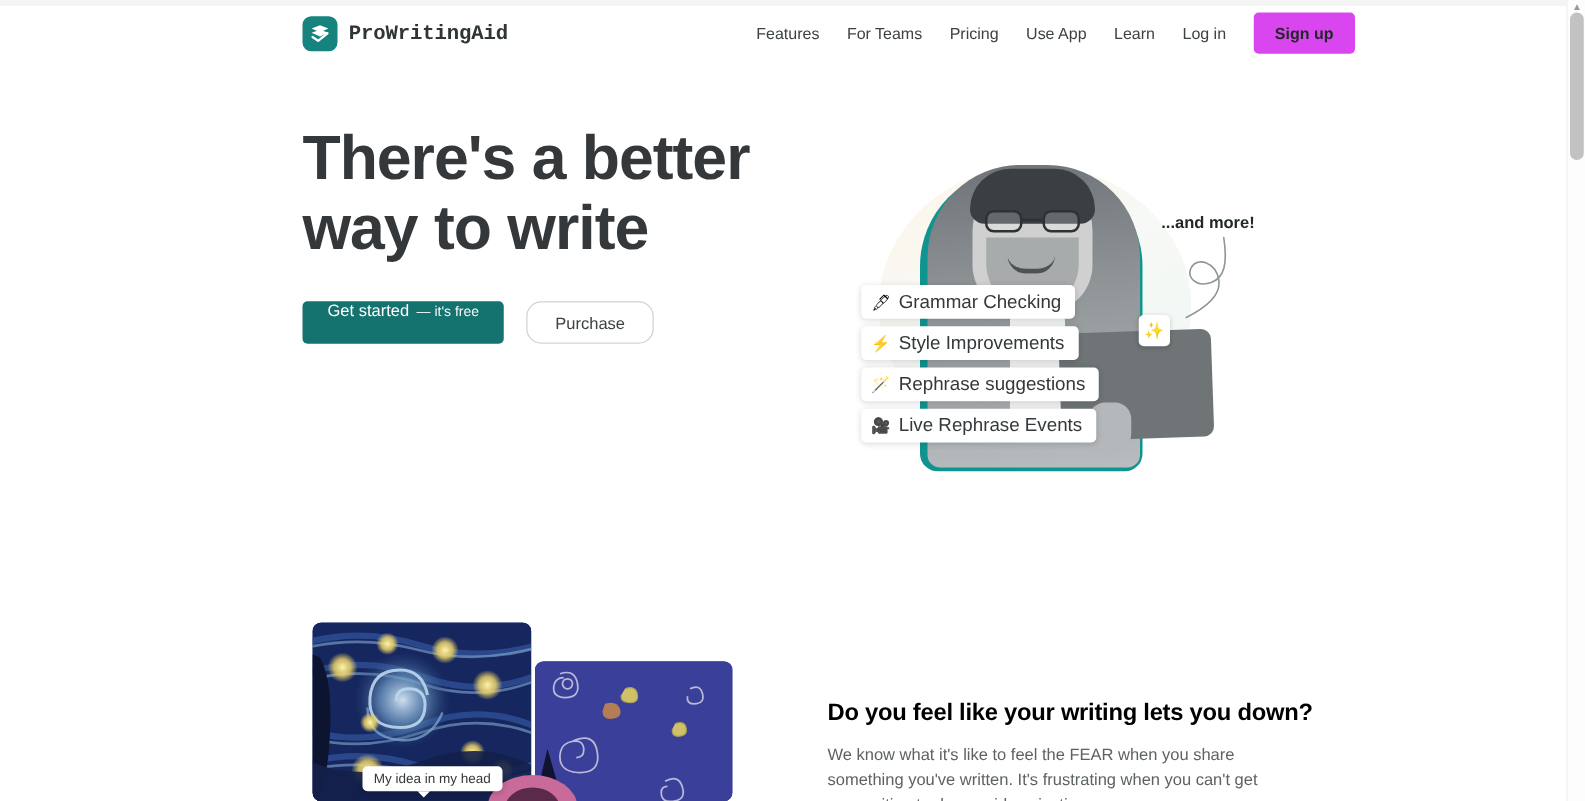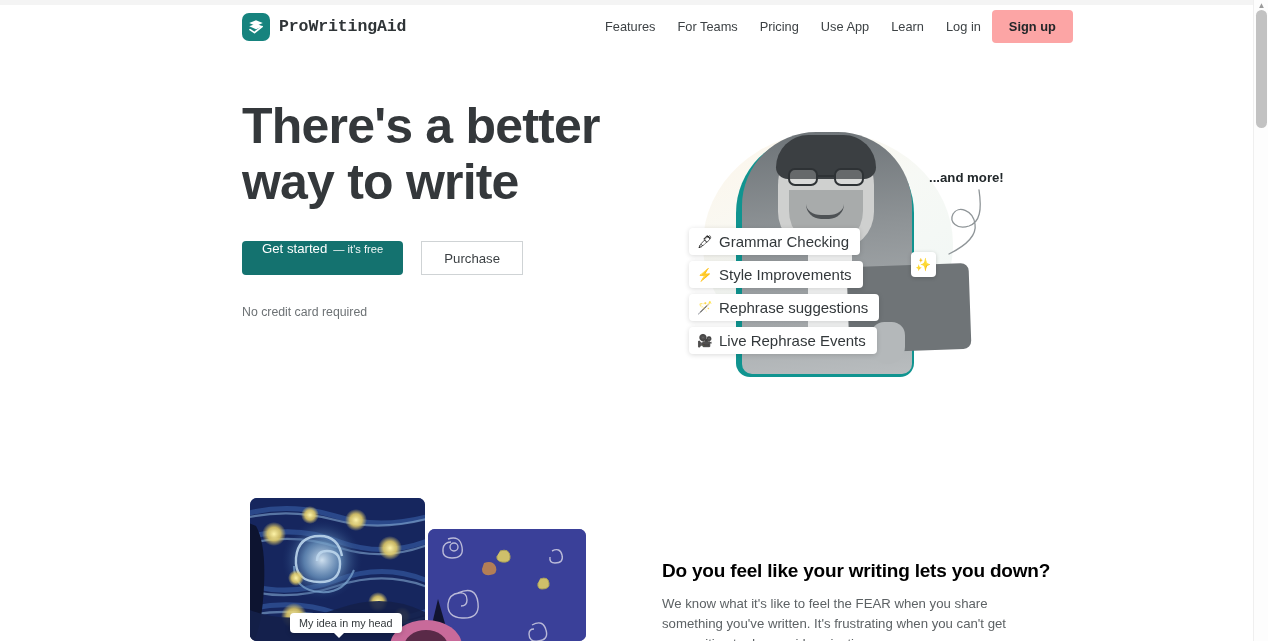--- a/index.html
+++ b/index.html
@@ -104,21 +104,22 @@
     font-size: 12.8px;
     color: #3d4245;
     text-decoration: none;
     padding: 6px 11px;
     white-space: nowrap;
     cursor: pointer;
   }
   .nav a:first-child { padding-left: 5px; }
 
   .signup-btn {
-    background: #fca5a5;
+    margin-left: 11px;
+    background: #d946ef;
     color: #222629;
     font-size: 12.8px;
     font-weight: bold;
     border: none;
     border-radius: 4px;
     padding: 9px 17px;
     cursor: pointer;
     white-space: nowrap;
     font-family: "Liberation Sans", sans-serif;
   }
@@ -164,21 +165,21 @@
     font-family: "Liberation Sans", sans-serif;
     white-space: nowrap;
   }
   .btn-primary .lbl { font-size: 13.2px; font-weight: normal; }
   .btn-primary .sub { font-size: 11.2px; font-weight: normal; opacity: .95; }
 
   .btn-outline {
     background: #ffffff;
     color: #3c4144;
     border: 1px solid #cfd3d5;
-    border-radius: 0;
+    border-radius: 12px;
     padding: 0 22px;
     height: 34px;
     font-size: 13.2px;
     cursor: pointer;
     font-family: "Liberation Sans", sans-serif;
     white-space: nowrap;
   }
   .hero-note {
     margin-top: 30px;
     font-size: 12.3px;
@@ -466,21 +467,20 @@
     </h1>
 
     <div class="hero-actions">
       <button class="btn-primary">
         <span class="lbl">Get started</span>
         <span class="sub">— it's free</span>
       </button>
       <button class="btn-outline">Purchase</button>
     </div>
 
-    <div class="hero-note">No credit card required</div>
   </div>
 
   <div class="hero-art">
     <div class="art-blob"></div>
 
     <div class="person-teal"></div>
     <div class="person-body"></div>
     <div class="person-head"></div>
     <div class="person-hair"></div>
     <div class="person-beard"></div>

